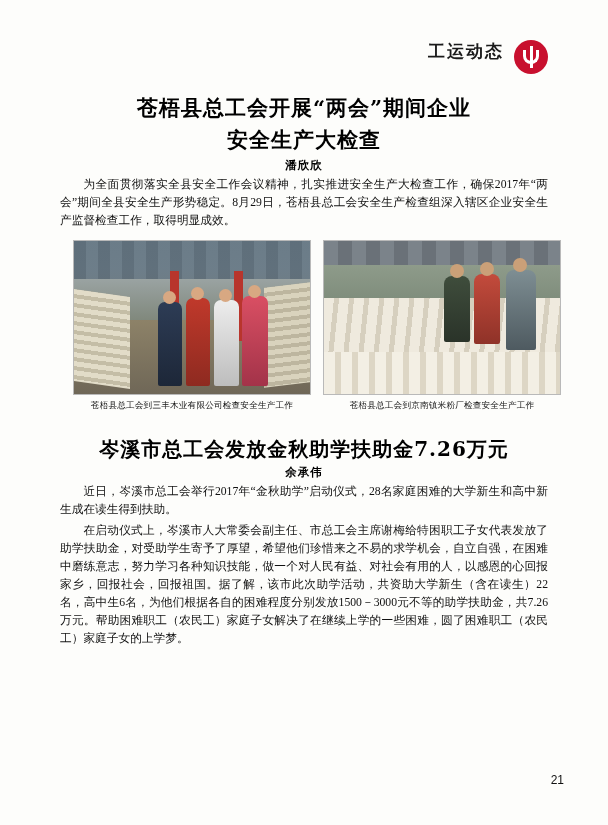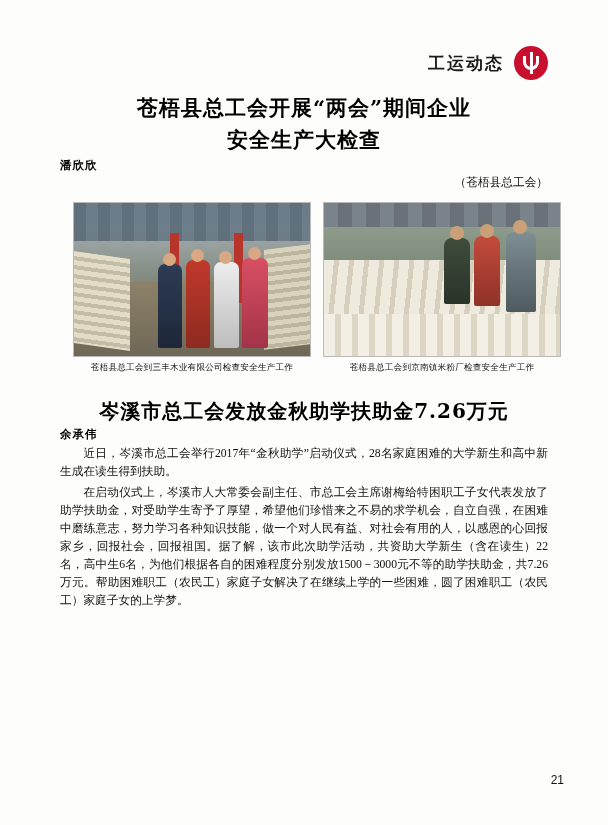--- a/index.html
+++ b/index.html
@@ -23,21 +23,21 @@
   .content {
     position: absolute;
     left: 60px;
     top: 40px;
     width: 488px;
   }
 
   
   .header {
     display: flex;
-    align-items: center;
+    align-items: flex-start;
     justify-content: flex-end;
     height: 46px;
     gap: 10px;
   }
   .header-title {
     font-family: "DejaVu Serif", serif;
     font-size: 17px;
     font-weight: bold;
     letter-spacing: 2px;
     color: #1a1a1a;
@@ -82,21 +82,21 @@
     font-weight: bold;
     line-height: 32px;
     letter-spacing: 1px;
     color: #000;
     font-family: "DejaVu Serif", serif;
   }
   .art-title .l2 {
     display: block;
   }
   .byline {
-    text-align: left;
+    text-align: center;
     font-size: 11.5px;
     font-weight: bold;
     margin-top: 2px;
     letter-spacing: 1px;
     color: #000;
   }
   .para {
     font-size: 11.7px;
     line-height: 18px;
     text-align: justify;
@@ -252,21 +252,21 @@
       <div class="header-title">工运动态</div>
       <div class="header-logo"></div>
     </div>
 
     <div class="article">
       <div class="art-title">
         <span>苍梧县总工会开展“两会”期间企业</span>
         <span class="l2">安全生产大检查</span>
       </div>
       <div class="byline">潘欣欣</div>
-      <div class="sign">（苍梧县总工会）</div>
+      <div class="para">为全面贯彻落实全县安全工作会议精神，扎实推进安全生产大检查工作，确保2017年“两会”期间全县安全生产形势稳定。8月29日，苍梧县总工会安全生产检查组深入辖区企业安全生产监督检查工作，取得明显成效。</div>
 
       <div class="photos">
         <div class="photo-block">
           <div class="photo p1">
             <div class="ceiling"></div>
             <div class="wall"></div>
             <div class="floor"></div>
             <div class="stackL"></div>
             <div class="stackR"></div>
             <div class="red-pillar rp1"></div>

